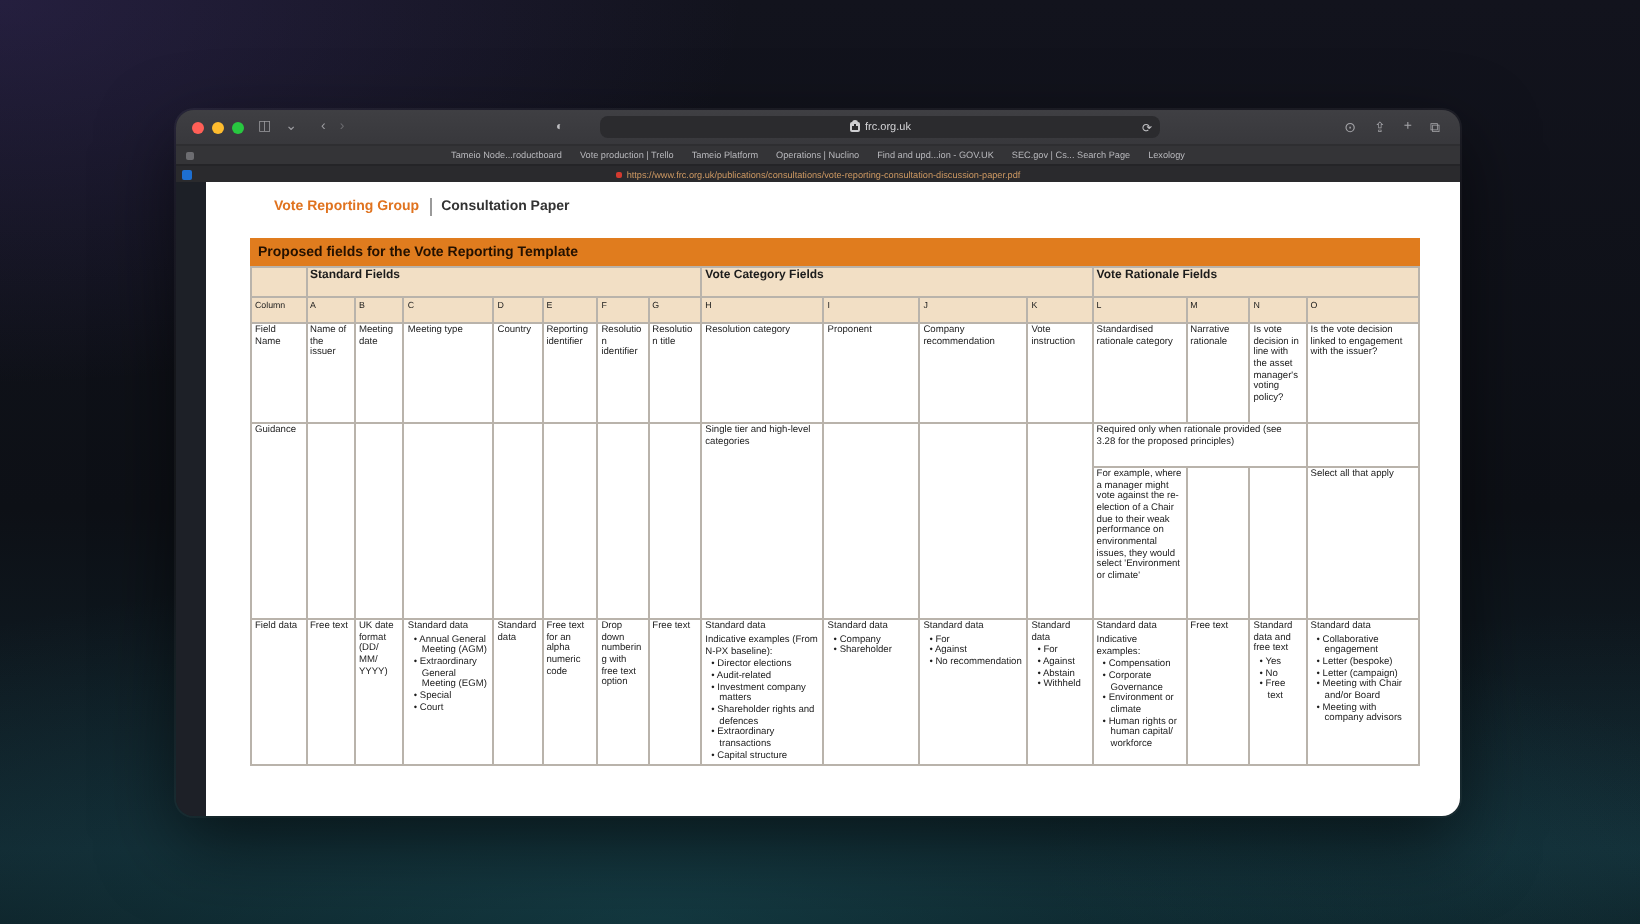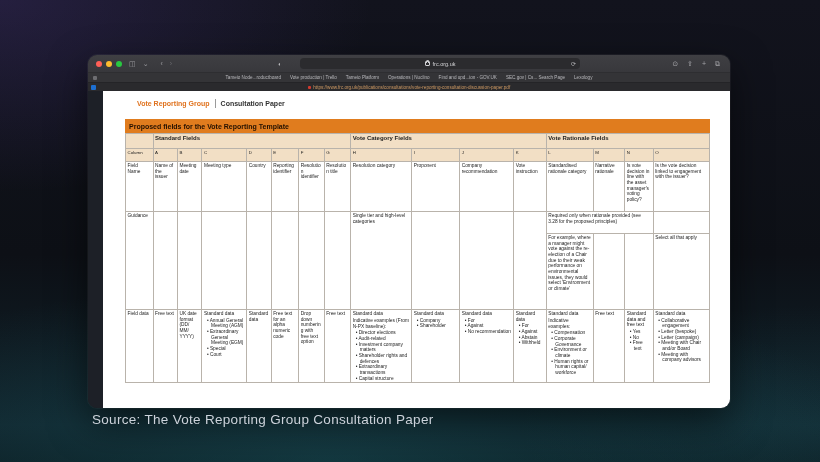--- a/index.html
+++ b/index.html
@@ -415,14 +415,13 @@
                 </td>
               </tr>
             </tbody>
         </table>
 
       </div>
     </div>
 
   </div>
 
-  <div class="caption">Source: The Vote Reporting Group Consultation Paper</div>
 </div>
 
 </body></html>

